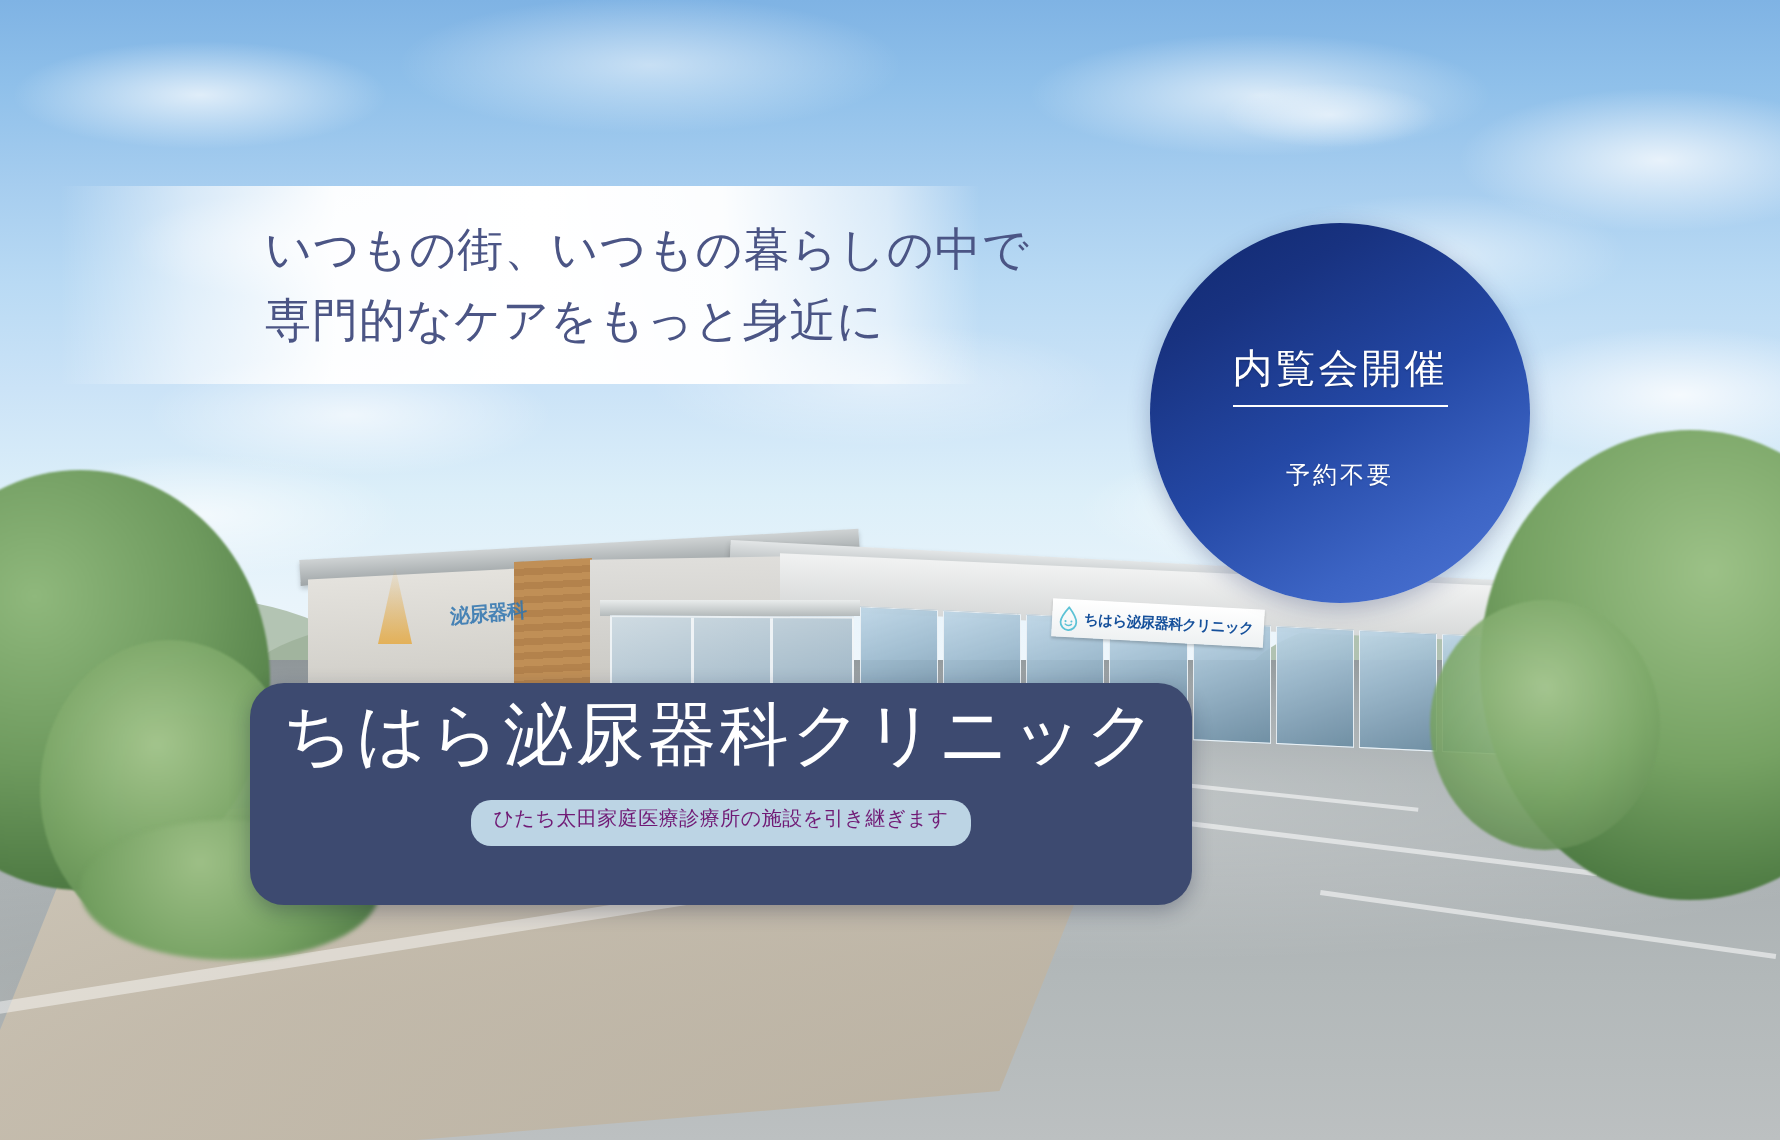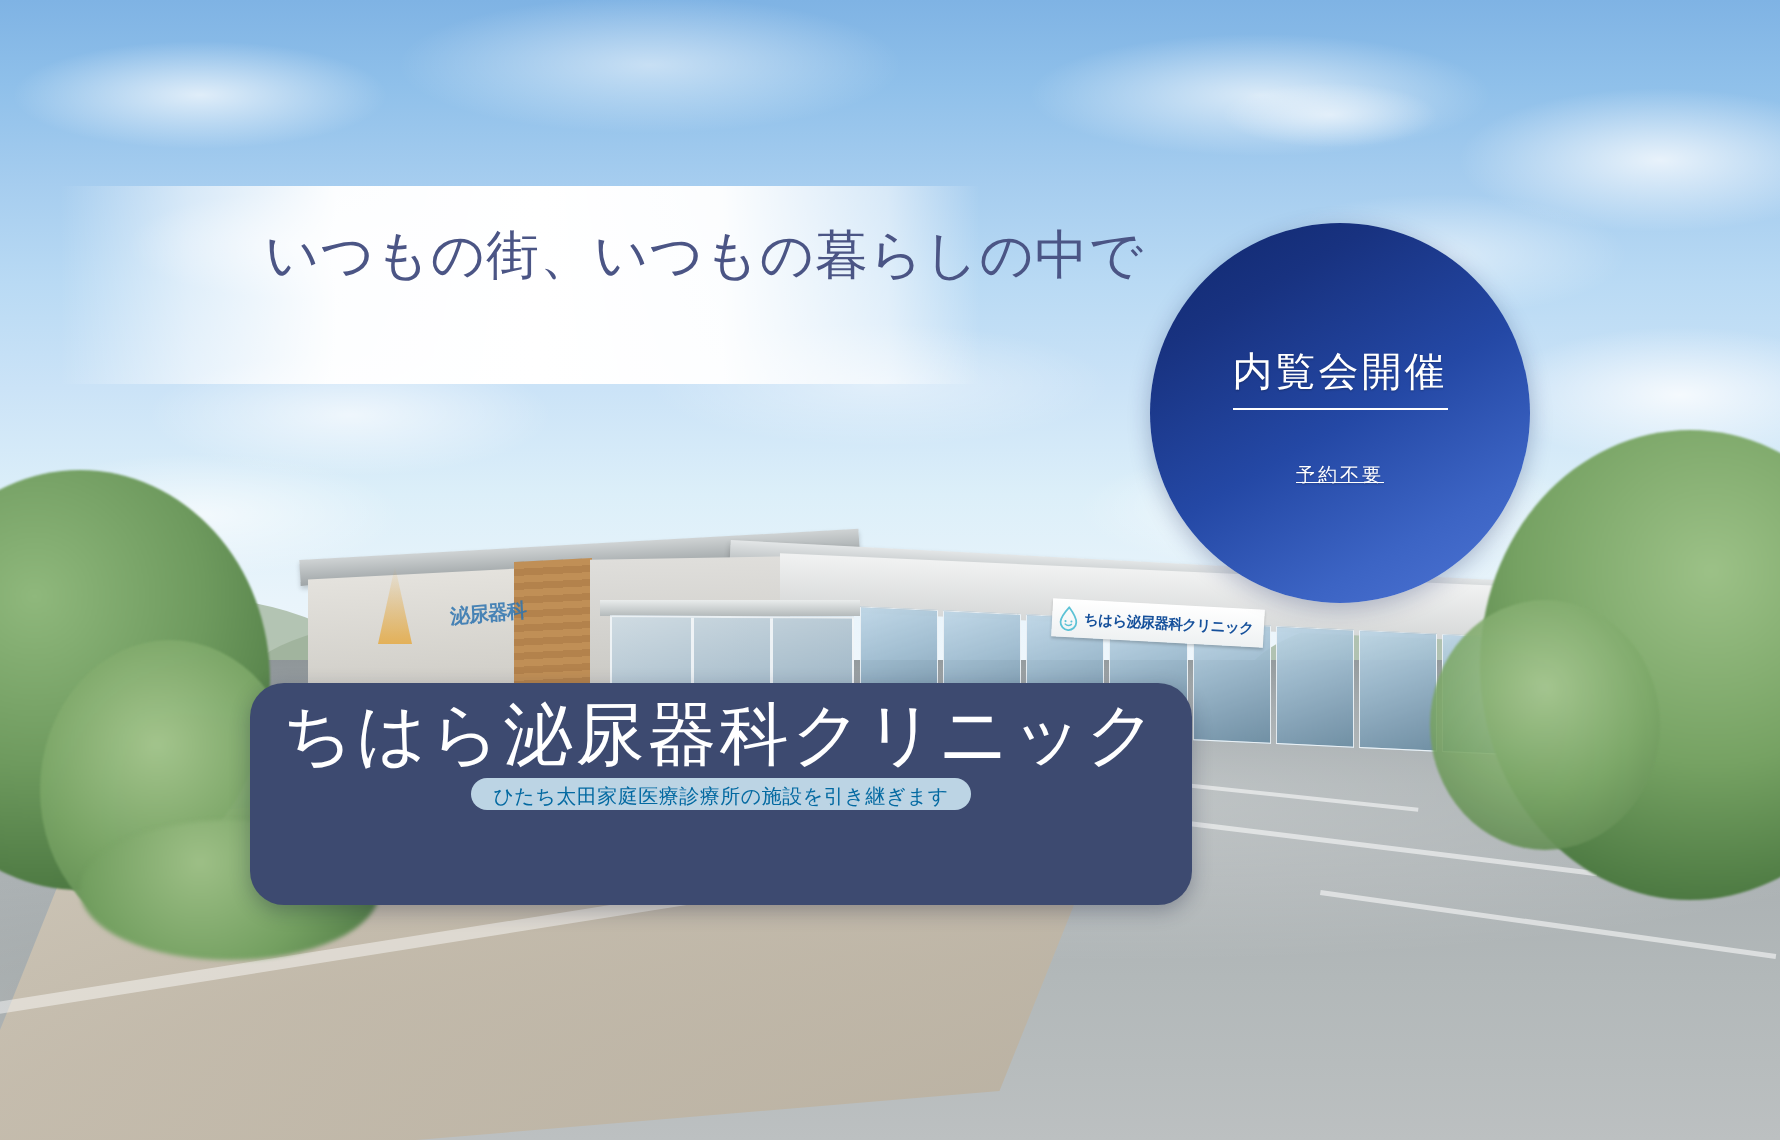--- a/index.html
+++ b/index.html
@@ -336,21 +336,21 @@
       rgba(255,255,255,0.55) 90%,
       rgba(255,255,255,0.0) 100%);
   }
   .tagline-inner {
     position: absolute;
     left: 205px;
     top: 28px;
     color: #4b5585;
   }
   .tagline-line {
-    font-size: 53px;
+    font-size: 46px;
     line-height: 1.55;
     letter-spacing: 1px;
     white-space: nowrap;
     font-weight: 400;
   }
 
   
   .openhouse-badge {
     position: absolute;
     left: 1150px;
@@ -384,25 +384,24 @@
     text-shadow: 0 1px 2px rgba(0,0,0,.25);
   }
   .badge-date {
     font-size: 25px;
     line-height: 1.48;
     letter-spacing: .4px;
     white-space: nowrap;
     text-shadow: 0 1px 2px rgba(0,0,0,.22);
   }
   .badge-note {
-    font-size: 19px;
+    font-size: 24px;
     letter-spacing: 3px;
     margin-top: 30px;
     text-shadow: 0 1px 2px rgba(0,0,0,.22);
-    text-decoration: underline;
   }
 
   
   .name-panel {
     position: absolute;
     left: 250px;
     top: 683px;
     width: 942px;
     height: 222px;
     background: #3d4a70;
@@ -421,26 +420,26 @@
     white-space: nowrap;
   }
   .open-date {
     font-size: 43px;
     letter-spacing: 1.5px;
     margin-top: 2px;
     white-space: nowrap;
   }
   .succession-badge {
     display: inline-block;
-    margin-top: 4px;
+    margin-top: 26px;
     background: #bcd4e4;
-    color: #0369a1;
+    color: #701a75;
     font-size: 20px;
     letter-spacing: .5px;
-    padding: 5px 22px 0;
+    padding: 5px 22px 14px;
     border-radius: 20px;
     white-space: nowrap;
   }
 </style>
 </head>
 <body>
 
 <div class="hero">
 
   <div class="sky">
@@ -516,20 +515,21 @@
 
   <div class="tree tl"></div>
   <div class="tree tl2"></div>
   <div class="tree tr"></div>
   <div class="tree tr2"></div>
   <div class="bush"></div>
 
   <div class="tagline-panel">
     <div class="tagline-inner">
       <div class="tagline-line">いつもの街、いつもの暮らしの中で</div>
+      <div class="tagline-line">専門的なケアをもっと身近に</div>
     </div>
   </div>
 
   <div class="openhouse-badge">
     <div class="badge-title">内覧会開催</div>
     <div class="badge-note">予約不要</div>
   </div>
 
   <div class="name-panel">
     <div class="clinic-name">ちはら泌尿器科クリニック</div>

